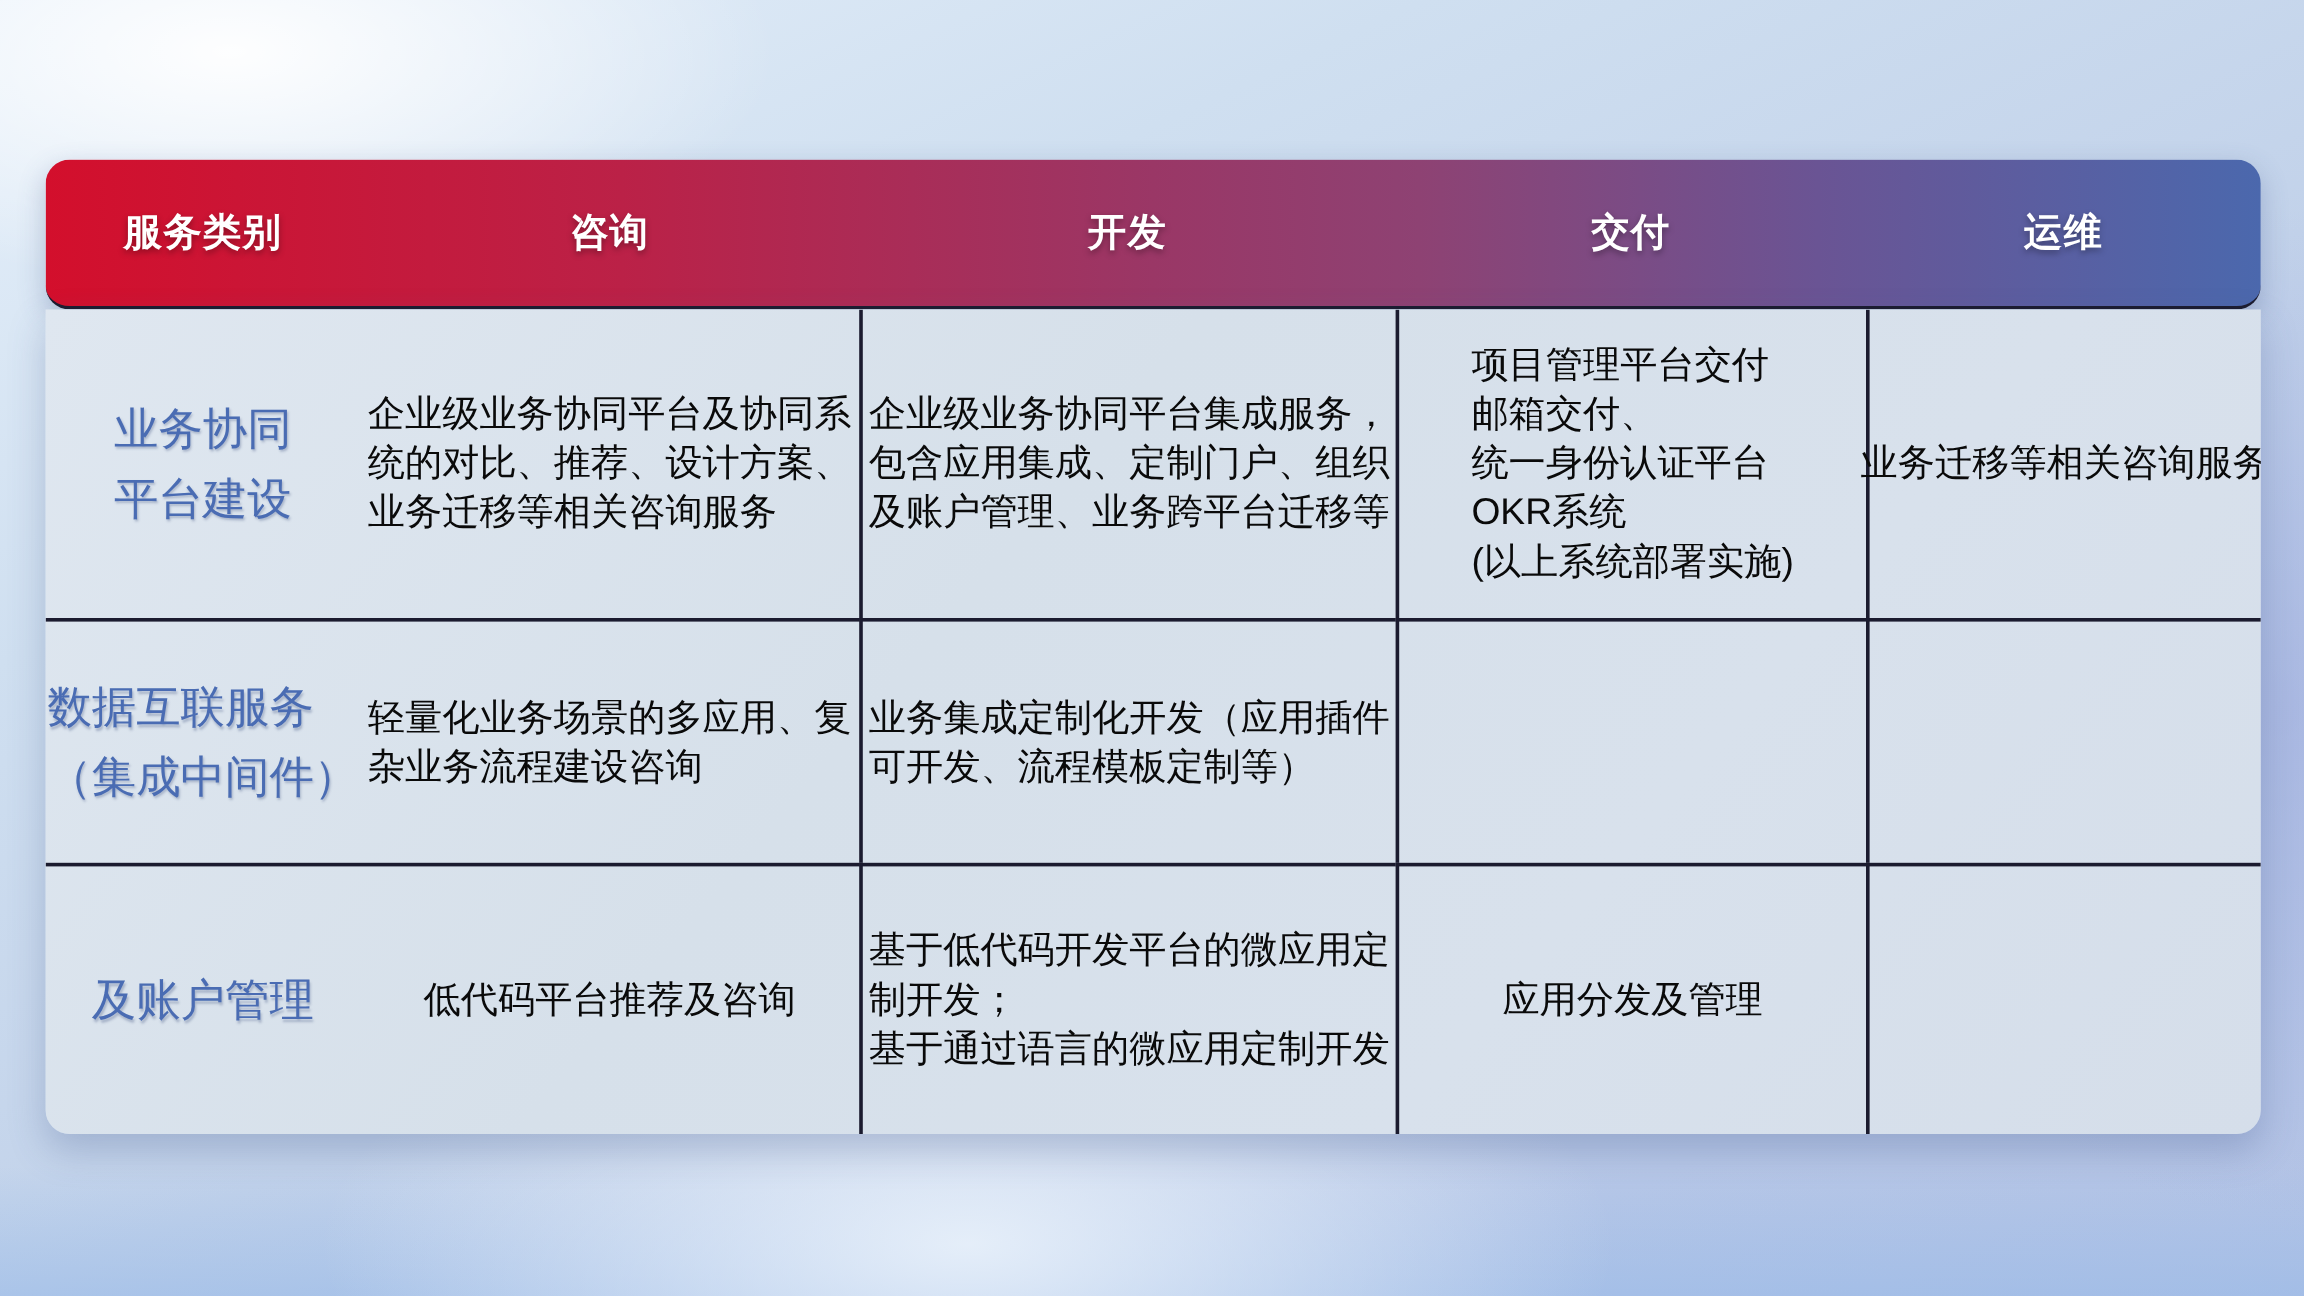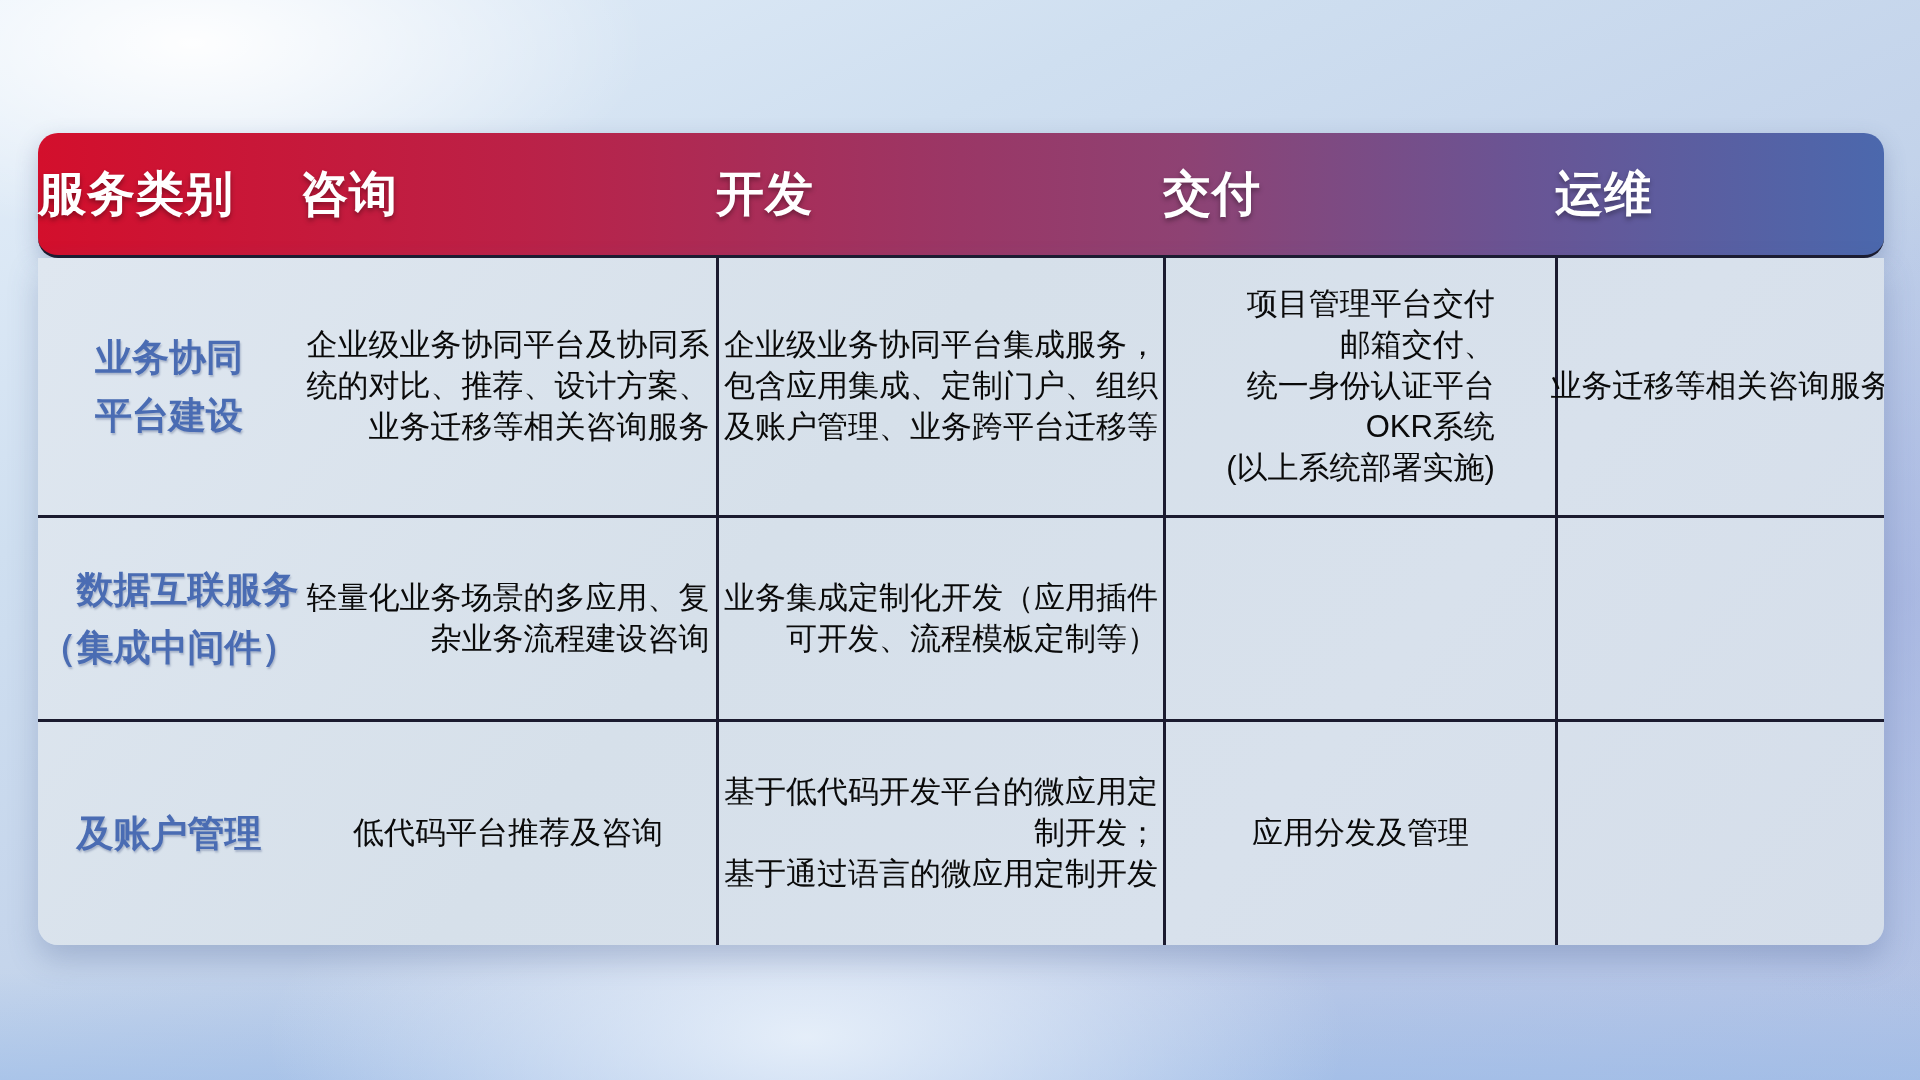--- a/index.html
+++ b/index.html
@@ -21,43 +21,43 @@
   .panel{position:absolute;left:38px;top:133px;width:1846px;}
   .thead{
     height:125px;border-radius:20px;
     background:linear-gradient(90deg, var(--red) 0%, #bb2147 26%, #9a3766 50%, var(--purple) 62%, #6a5494 80%, var(--blue) 100%);
     border-bottom:3px solid var(--grid-line);
     display:grid;grid-template-columns:262px 416px 447px 392px 329px;
     align-items:center;
     box-shadow:0 8px 22px rgba(70,90,140,0.30);
   }
   .thead .hcell{
-    text-align:left;color:var(--header-text);
-    font-size:48px;font-weight:bold;
+    text-align:center;color:var(--header-text);
+    font-size:32px;font-weight:bold;
     text-shadow:0 3px 5px rgba(0,0,0,0.35);
     letter-spacing:1px;
   }
   .tbody{
     height:687px;border-radius:0 0 20px 20px;overflow:hidden;
     background:linear-gradient(130deg, #dfe7f0 0%, #d6e0ea 40%, #d8e1ec 70%, #d5deea 100%);
     display:grid;
     grid-template-columns:262px 416px 447px 392px 329px;
     grid-template-rows:257px 204px 226px;
     box-shadow:0 14px 30px rgba(70,90,140,0.28);
   }
   .cell{
     display:flex;align-items:center;justify-content:center;
-    text-align:right;white-space:pre;
+    text-align:left;white-space:pre;
     font-size:31px;line-height:1.32;color:var(--body-text);
     overflow:visible;
   }
   .cell.v-line{border-left:3px solid var(--grid-line);}
   .cell.h-line{border-top:3px solid var(--grid-line);}
   .cell.category{
-    font-size:37px;font-weight:bold;color:var(--category-text);
+    font-size:37px;font-weight:normal;color:var(--category-text);
     line-height:1.55;
     text-shadow:1px 2px 2px rgba(45,65,115,0.30);
   }
 </style>
 </head>
 <body>
 
 <div class="panel">
 
   <div class="thead">

